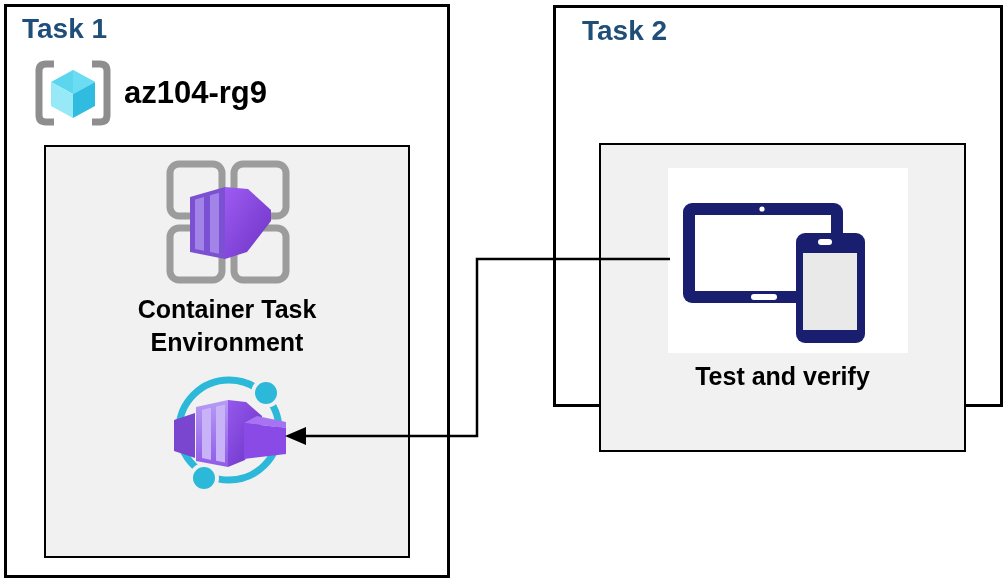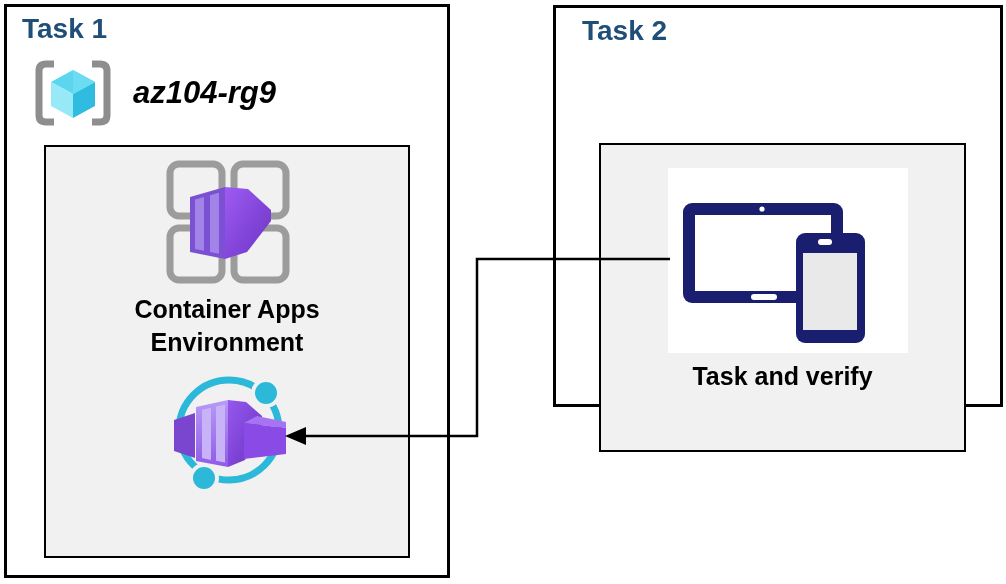--- a/index.html
+++ b/index.html
@@ -11,21 +11,21 @@
     position:absolute;box-sizing:border-box;border:3px solid #000;background:#fff;
   }
   #task1-box{left:4px;top:4px;width:446px;height:574px;}
   #task2-box{left:553px;top:5px;width:450px;height:402px;}
   .task-title{
     position:absolute;font-size:28px;font-weight:bold;color:#1F4E79;letter-spacing:0px;
   }
   #task1-title{left:15px;top:6px;}
   #task2-title{left:26px;top:7px;}
   .rg-row{
-    position:absolute;left:22px;top:50px;display:flex;align-items:center;gap:16px;font-style:italic;
+    position:absolute;left:22px;top:50px;display:flex;align-items:center;gap:7px;
   }
   .rg-name{font-size:31px;font-weight:bold;color:#000;}
   .inner-panel{
     position:absolute;box-sizing:border-box;background:#F1F1F1;border:2px solid #000;
   }
   #task1-inner{left:37px;top:138px;width:366px;height:413px;}
   #task2-inner{left:43px;top:135px;width:367px;height:309px;}
   .icon-abs{position:absolute;}
   .diagram-label{
     position:absolute;width:100%;text-align:center;font-size:25px;font-weight:bold;
@@ -76,21 +76,21 @@
         <rect x="69" y="5" width="52" height="52" rx="9" fill="none" stroke="#9C9C9C" stroke-width="7"></rect>
         <rect x="5" y="69" width="52" height="52" rx="9" fill="none" stroke="#9C9C9C" stroke-width="7"></rect>
         <rect x="69" y="69" width="52" height="52" rx="9" fill="none" stroke="#9C9C9C" stroke-width="7"></rect>
         <polygon points="60,28 83,30 106,51 106,62 82,93 60,100" fill="url(#envBody)"></polygon>
         <polygon points="25,38 60,28 60,100 25,93" fill="#7C50D2"></polygon>
         <polygon points="30,40.6 39,38 39,91.8 30,90" fill="#A284E8"></polygon>
         <polygon points="45,36.3 54,33.7 54,94.8 45,93" fill="#A284E8"></polygon>
       </svg>
 
       <div class="diagram-label" id="env-label">
-        <span class="wrap">Container Apps Environment</span>
+        <span class="wrap">Container Task Environment</span>
       </div>
 
       <svg class="icon-abs" style="left:120px;top:222px;" width="130" height="126" viewBox="0 0 130 126">
         <defs>
           <linearGradient id="appFront" x1="0" y1="0" x2="0" y2="1">
             <stop offset="0" stop-color="#B79BF4"></stop>
             <stop offset="1" stop-color="#8F5BE8"></stop>
           </linearGradient>
           <linearGradient id="appBody" x1="0" y1="0" x2="1" y2="1">
             <stop offset="0" stop-color="#9558EE"></stop>
@@ -125,21 +125,21 @@
           <circle cx="94" cy="41" r="2.6" fill="#ffffff"></circle>
           <rect x="83" y="126" width="26" height="6" rx="3" fill="#ffffff"></rect>
 
           <rect x="128" y="65" width="69" height="110" rx="9" fill="#1A1E6E"></rect>
           <rect x="135" y="85" width="54" height="77" fill="#E9E9E9"></rect>
           <rect x="150" y="71" width="14" height="6" rx="3" fill="#ffffff"></rect>
         </svg>
       </div>
 
       <div class="diagram-label" id="test-label">
-        <span class="wrap">Task and verify</span>
+        <span class="wrap">Test and verify</span>
       </div>
     </div>
   </div>
 
   <svg id="connector-overlay" viewBox="0 0 1006 584">
     <path d="M670 259 H477 V436 H304" fill="none" stroke="#000" stroke-width="2.5"></path>
     <polygon points="285,436 306,427 306,445" fill="#000"></polygon>
   </svg>
 
 </div>

